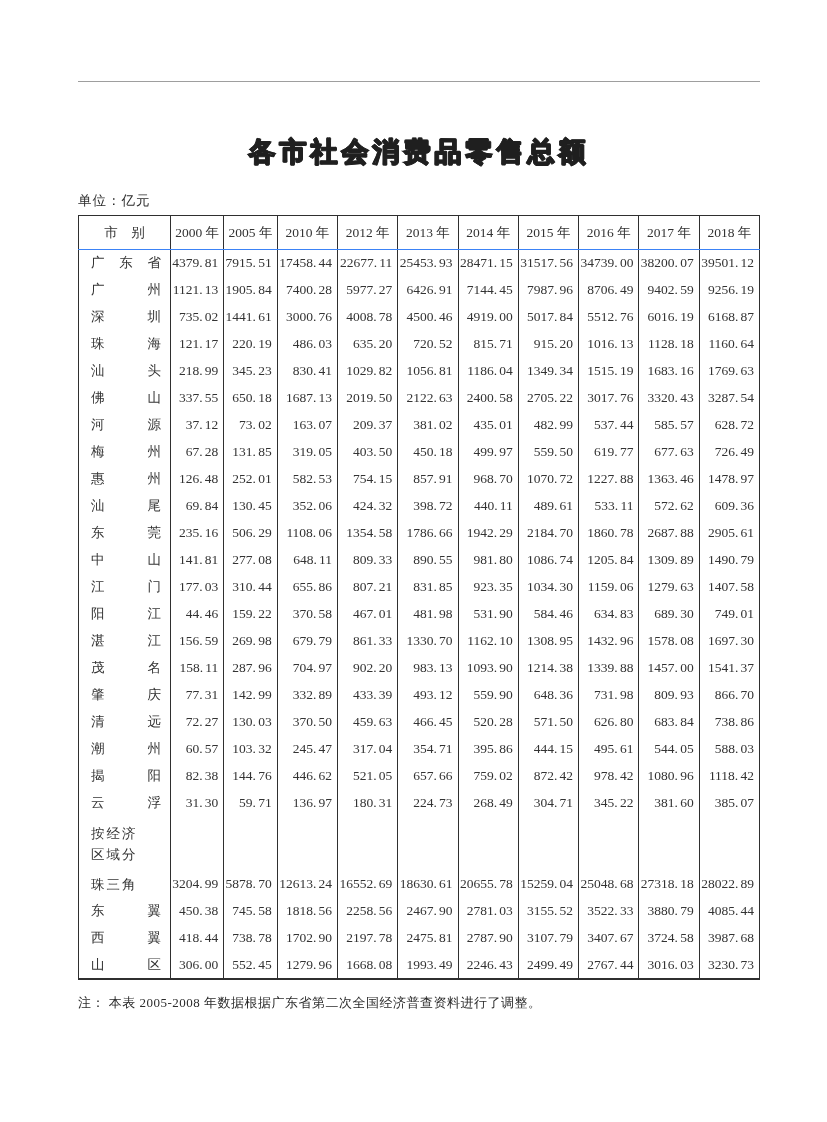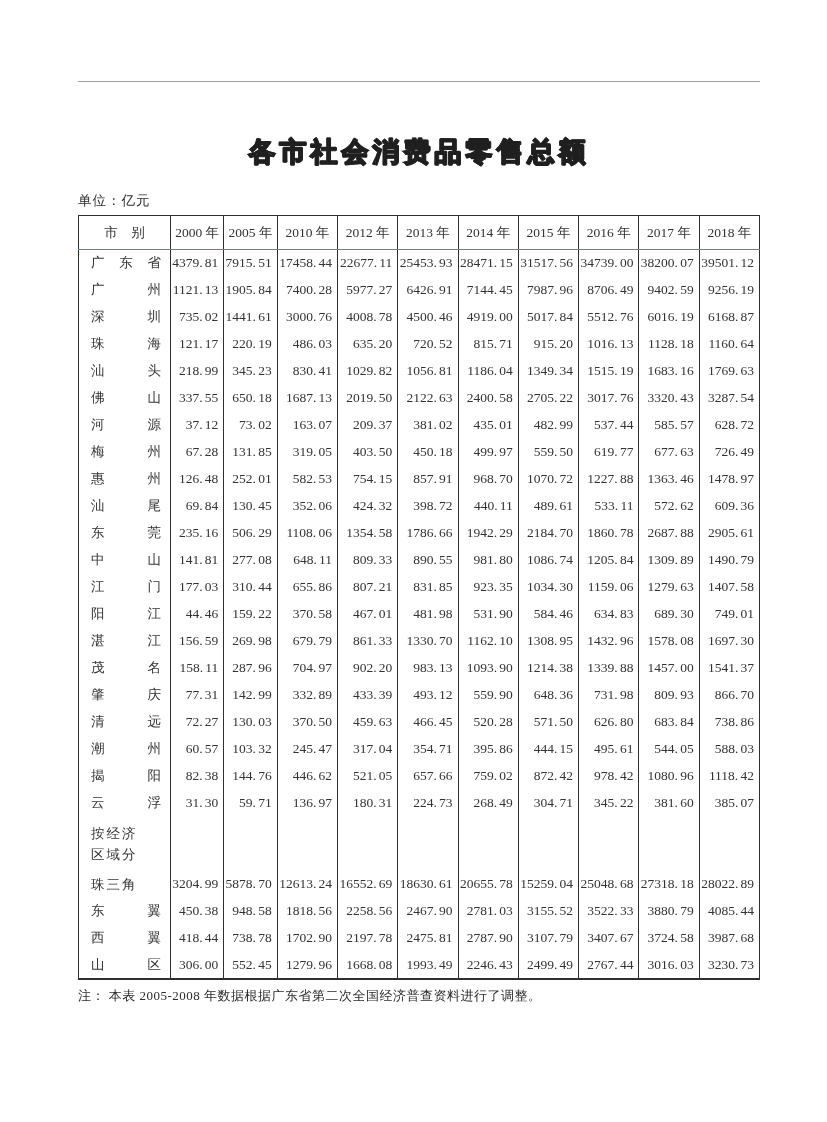--- a/index.html
+++ b/index.html
@@ -76,21 +76,21 @@
   td.label.tight {
     text-align: right;
     text-align-last: left;
     letter-spacing: 2px;
     white-space: pre-line;
     line-height: 21px;
   }
   tr.section td { height: 54px; vertical-align: middle; }
 
   .footnote {
-    margin-top: 7px;
+    margin-top: 14px;
     font-size: 13px;
     letter-spacing: 0.5px;
   }
 </style>
 </head>
 <body>
 
 <div class="page">
   <div class="content">
     <hr class="top-rule">
@@ -412,21 +412,21 @@
             <td class="num">18630. 61</td>
             <td class="num">20655. 78</td>
             <td class="num">15259. 04</td>
             <td class="num">25048. 68</td>
             <td class="num">27318. 18</td>
             <td class="num">28022. 89</td>
           </tr>
           <tr>
             <td class="label">东翼</td>
             <td class="num">450. 38</td>
-            <td class="num">948. 58</td>
+            <td class="num">745. 58</td>
             <td class="num">1818. 56</td>
             <td class="num">2258. 56</td>
             <td class="num">2467. 90</td>
             <td class="num">2781. 03</td>
             <td class="num">3155. 52</td>
             <td class="num">3522. 33</td>
             <td class="num">3880. 79</td>
             <td class="num">4085. 44</td>
           </tr>
           <tr>

